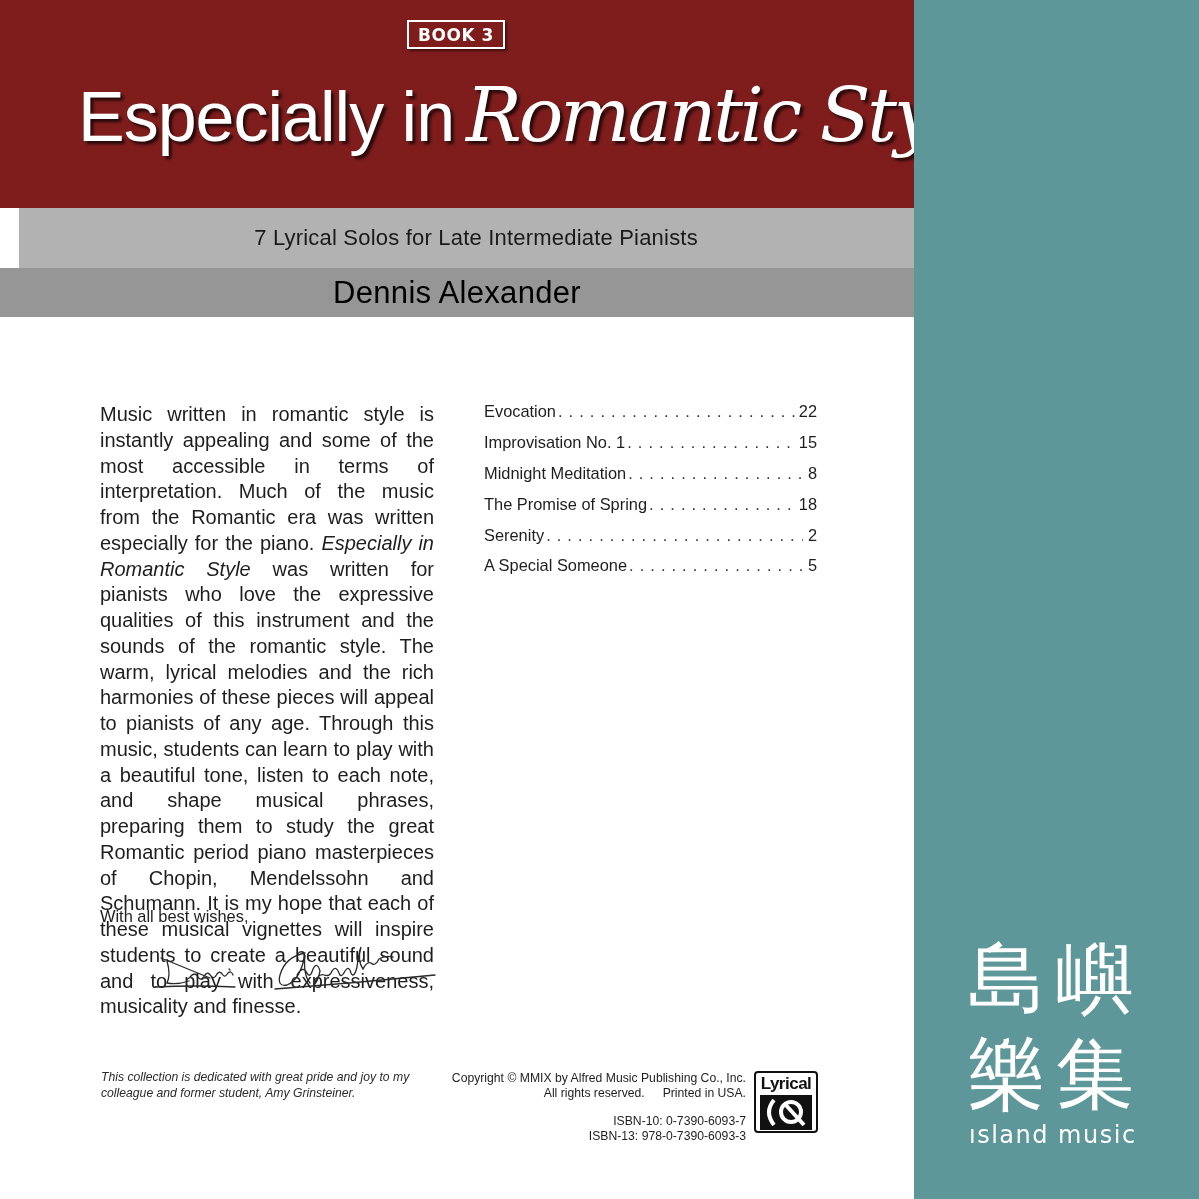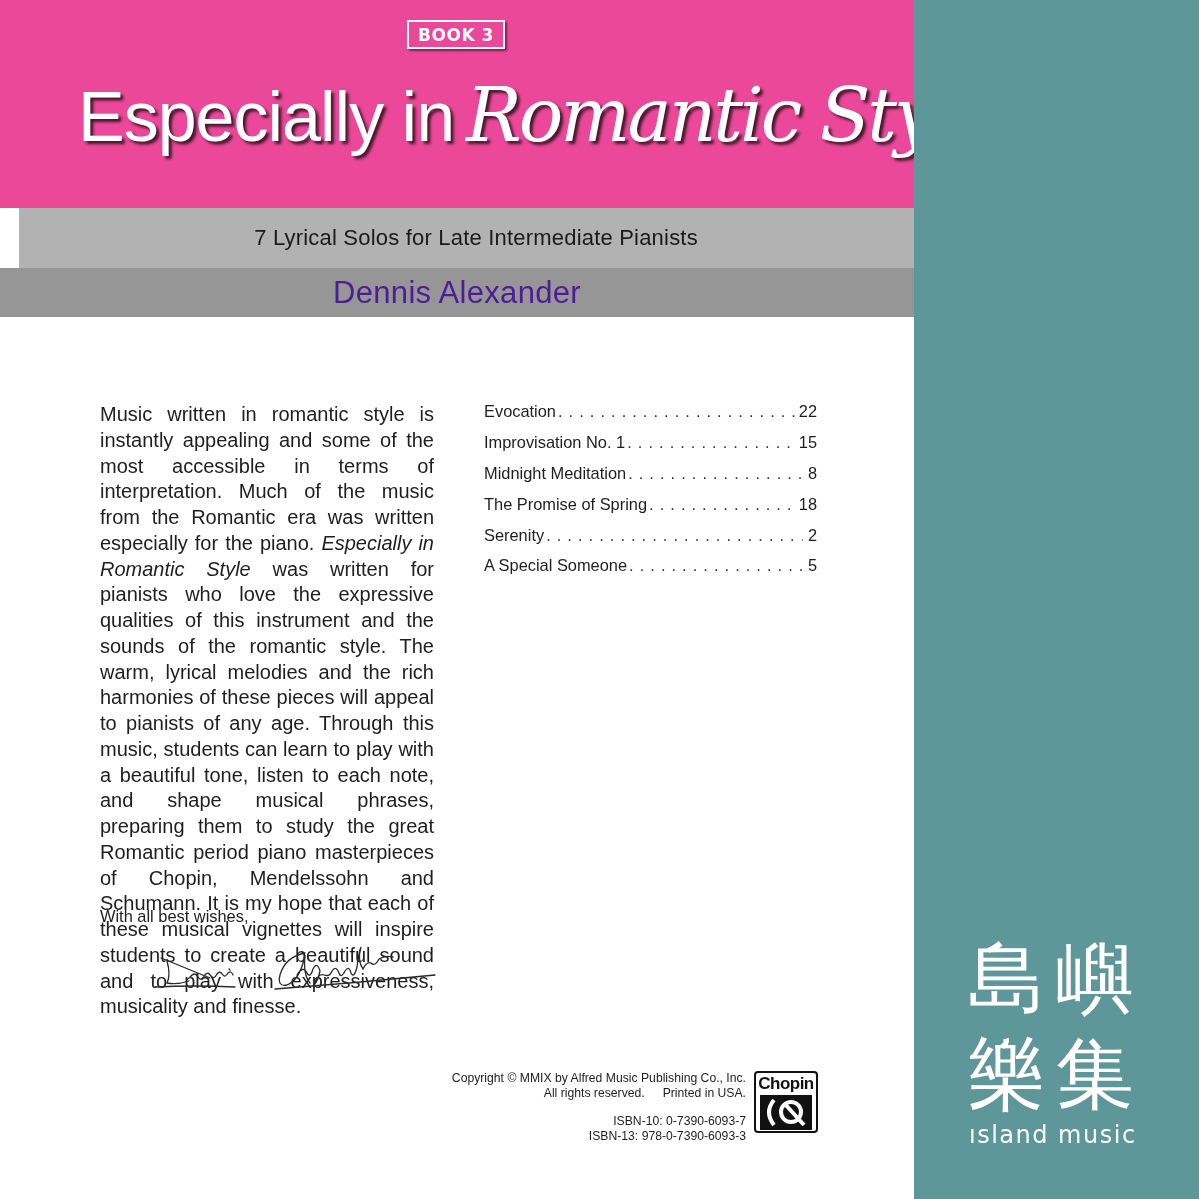--- a/index.html
+++ b/index.html
@@ -1,21 +1,21 @@
 <!DOCTYPE html>
 <html><head>
   <meta charset="utf-8">
   <style>
     * { box-sizing: border-box; margin: 0; padding: 0; }
     html, body { width: 1199px; height: 1199px; overflow: hidden; background: #ffffff; }
     body { position: relative; font-family: "DejaVu Sans", sans-serif; color: #1a1a1a; }
 
     .page { position: absolute; left: 0; top: 0; width: 914px; height: 1199px; background: #ffffff; }
 
-    .band-dark { position: absolute; left: 0; top: 0; width: 914px; height: 208px; background: #ec4899; }
+    .band-dark { position: absolute; left: 0; top: 0; width: 914px; height: 208px; background: #7f1d1d; }
     .book-badge {
       position: absolute; left: 407px; top: 20px; width: 98px; height: 29px;
       border: 2px solid #ffffff; color: #ffffff;
       font-family: "DejaVu Sans", sans-serif; font-weight: bold; font-size: 17px;
       display: flex; align-items: center; justify-content: center; letter-spacing: 0.5px;
       box-shadow: 2px 2px 2px rgba(0,0,0,0.5);
     }
     .title {
       position: absolute; left: 78px; top: 72px; width: 800px; height: 120px;
       color: #ffffff; white-space: nowrap;
@@ -28,21 +28,21 @@
     .title-script {
       font-family: "DejaVu Serif", serif; font-style: italic; font-size: 74px;
       letter-spacing: -3px; margin-left: 12px;
     }
 
     .band-light { position: absolute; left: 0; top: 208px; width: 914px; height: 60px; background: #b2b2b2;
       display: flex; align-items: center; justify-content: center; margin-left: 19px; }
     .subtitle { font-family: "Liberation Sans", sans-serif; font-size: 22px; color: #1a1a1a; letter-spacing: 0.2px; }
     .band-mid { position: absolute; left: 0; top: 268px; width: 914px; height: 49px; background: #969696;
       display: flex; align-items: center; justify-content: center; }
-    .author { font-family: "Liberation Sans", sans-serif; font-size: 31px; color: #4c1d95; letter-spacing: 0.3px; }
+    .author { font-family: "Liberation Sans", sans-serif; font-size: 31px; color: #000000; letter-spacing: 0.3px; }
 
     .intro {
       position: absolute; left: 100px; top: 402px; width: 334px;
       font-family: "Liberation Sans", sans-serif; font-size: 20px; line-height: 25.75px;
       text-align: justify; color: #1e1e1e;
     }
     .intro em { font-style: italic; }
 
     .closing { position: absolute; left: 100px; top: 907px; font-family: "Liberation Sans", sans-serif; font-size: 16.4px; color: #1e1e1e; }
     .signature { position: absolute; left: 155px; top: 945px; width: 285px; height: 55px; }
@@ -139,30 +139,31 @@
       <span class="toc-dots"></span>
       <span class="toc-page">2</span>
     </div>
     <div class="toc-row">
       <span class="toc-title">A Special Someone</span>
       <span class="toc-dots"></span>
       <span class="toc-page">5</span>
     </div>
   </div>
 
+  <div class="dedication">This collection is dedicated with great pride and joy to my colleague and former student, Amy Grinsteiner.</div>
 
   <div class="copyright">
     <div>Copyright © MMIX by Alfred Music Publishing Co., Inc.</div>
     <div><span>All rights reserved.</span><span class="gap"></span><span>Printed in USA.</span></div>
     <div class="isbn">ISBN-10: 0-7390-6093-7</div>
     <div>ISBN-13: 978-0-7390-6093-3</div>
   </div>
 
   <div class="alfred-logo">
-    <div class="word">Chopin</div>
+    <div class="word">Lyrical</div>
     <svg class="mark" viewBox="0 0 52 35">
       <rect width="52" height="35" fill="#111"></rect>
       <path d="M14 5 Q4 17 14 30" fill="none" stroke="#fff" stroke-width="4"></path>
       <circle cx="31" cy="17" r="10" fill="none" stroke="#fff" stroke-width="4"></circle>
       <path d="M24 8 L44 30" stroke="#fff" stroke-width="4"></path>
     </svg>
   </div>
 </div>
 
 <div class="sidebar"></div>

